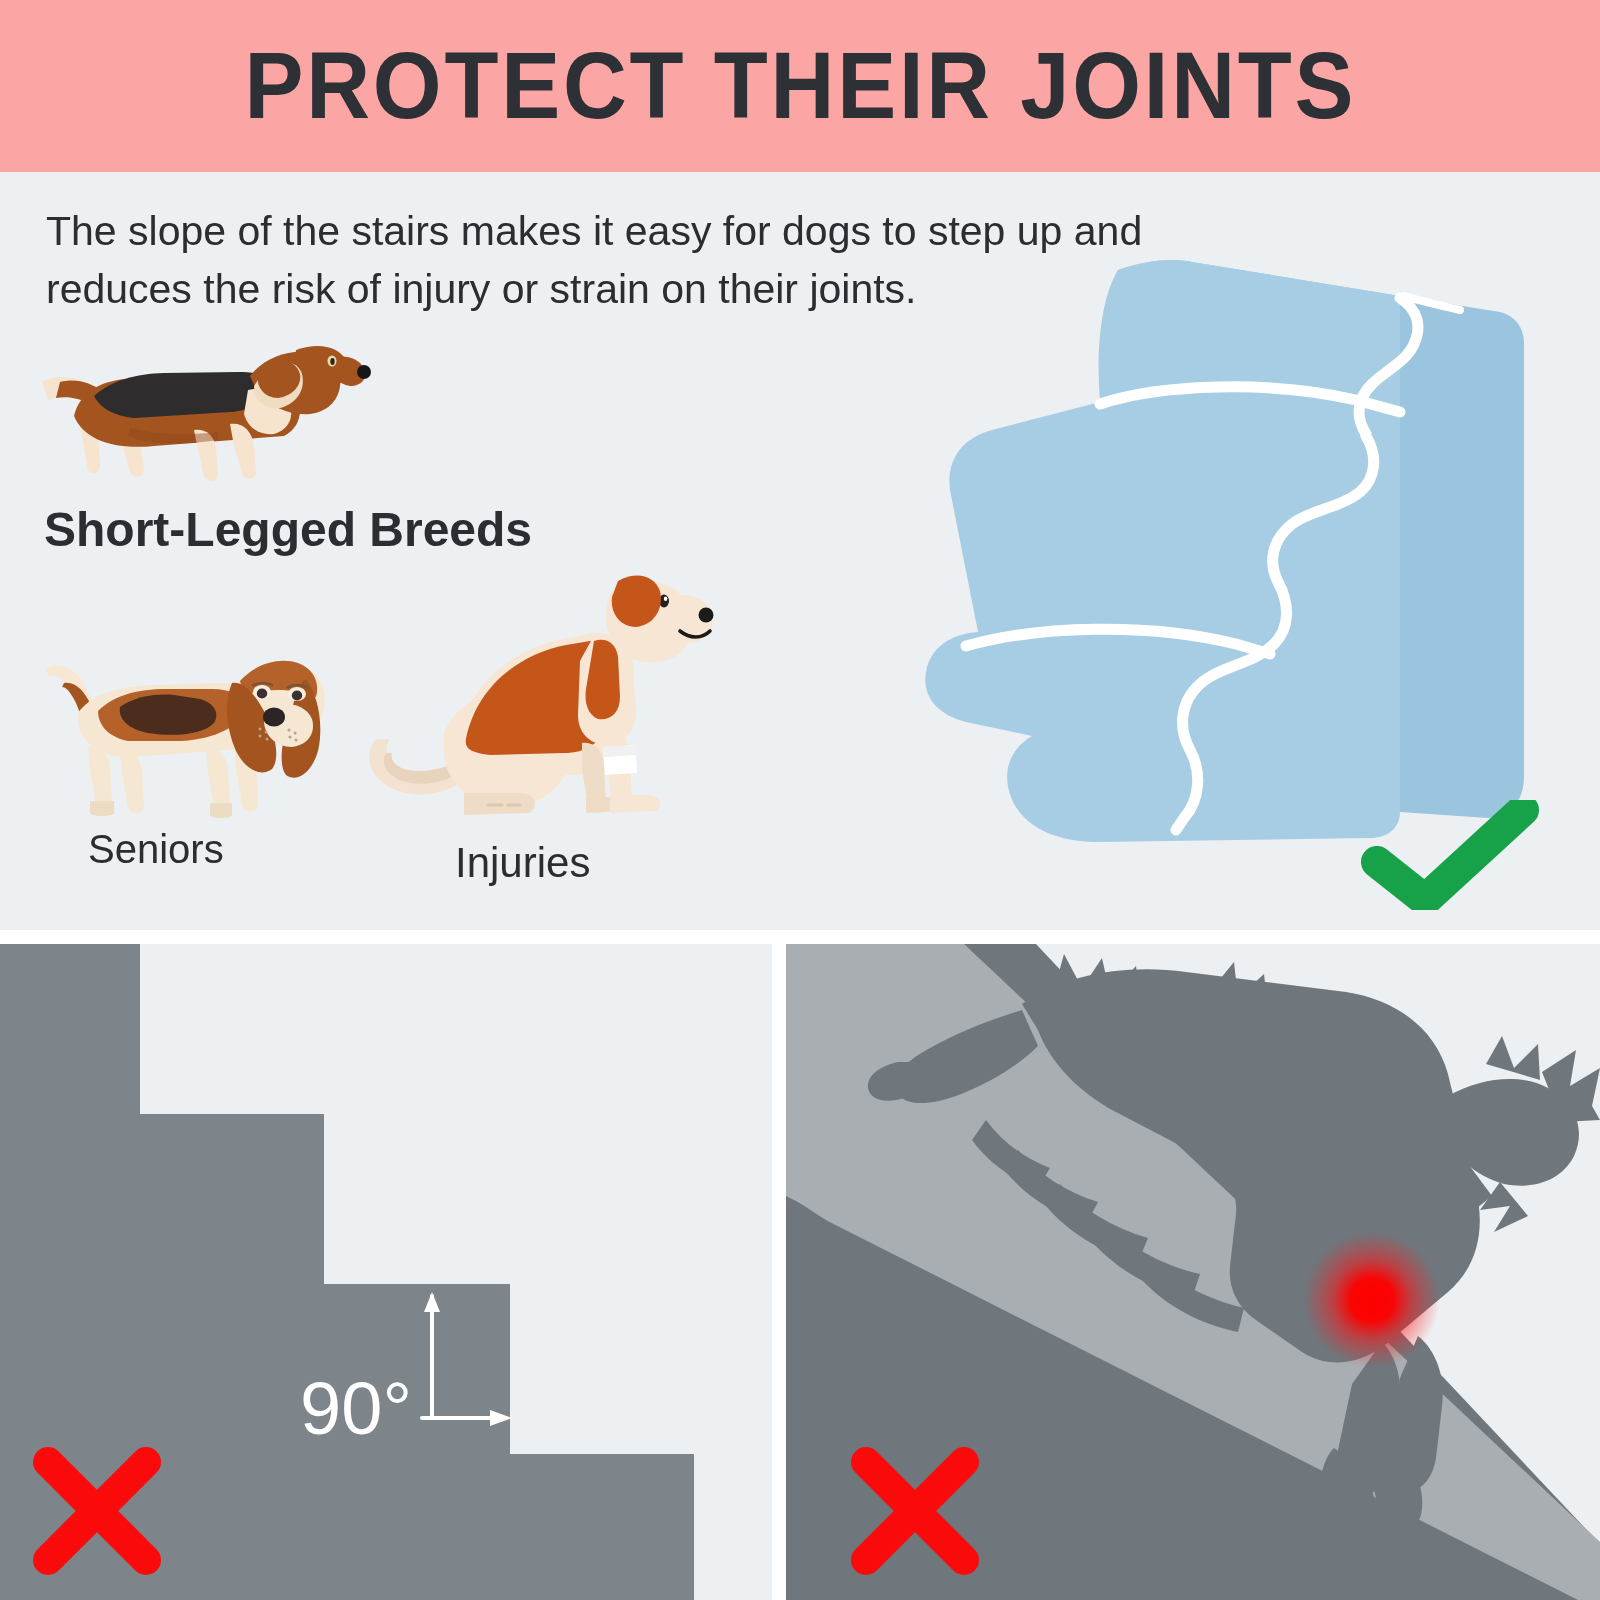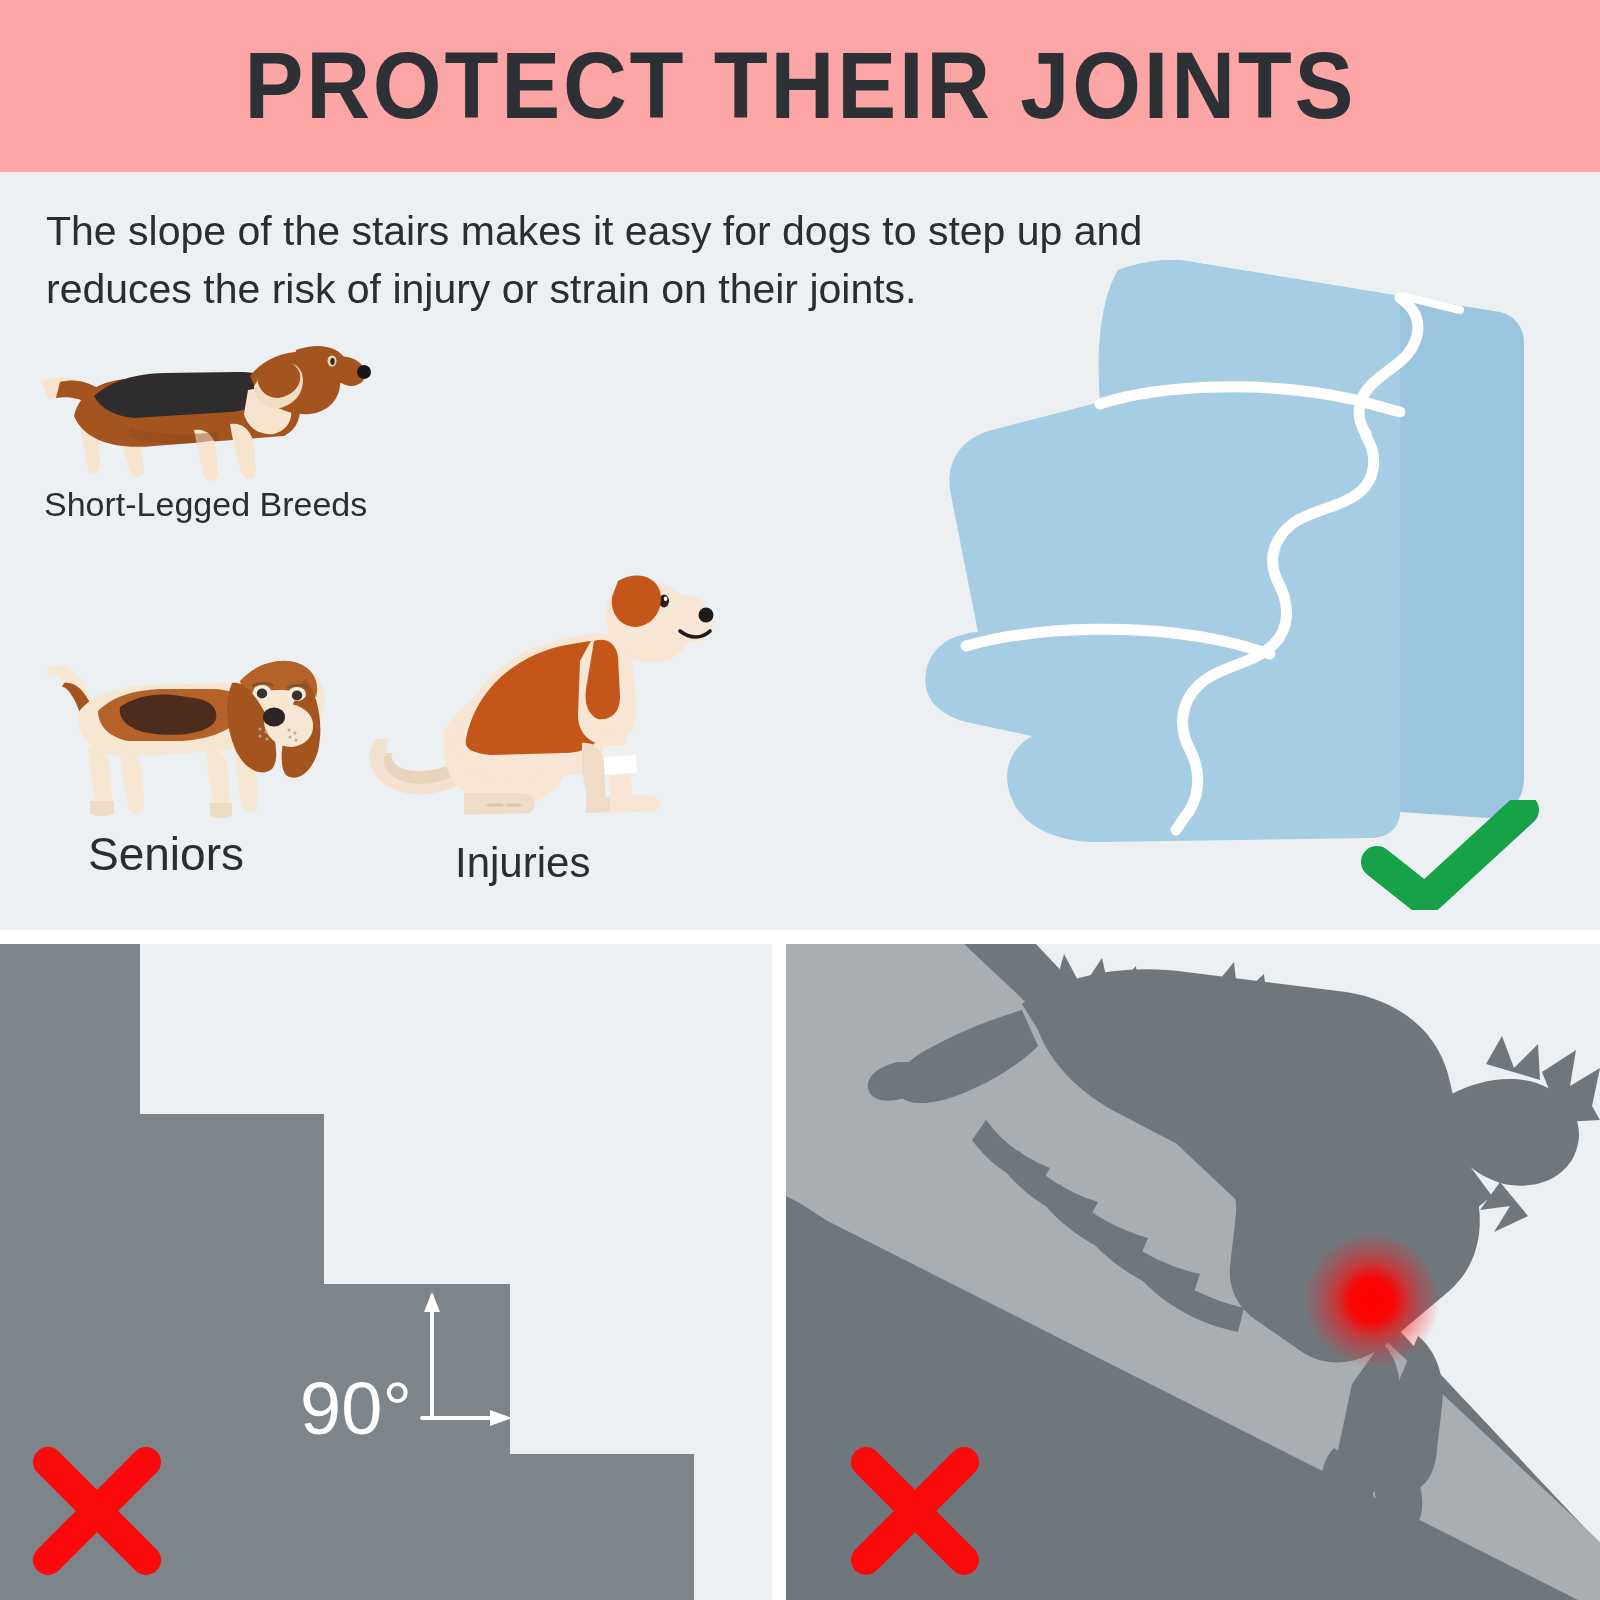--- a/index.html
+++ b/index.html
@@ -34,22 +34,22 @@
   #panel-br    { left:786px;top:944px;  width:814px;  height:656px; }
 
   
   #intro-text{
     position:absolute; left:46px; top:30px; width:1105px;
     font-size:41px; line-height:1.42; color:#2a2d31; font-weight:400;
   }
 
   
   .dog-label{ position:absolute; color:#2a2d31; white-space:nowrap; }
-  #label-short{ left:44px;  top:313px; font-size:34px; font-weight:400; }
-  #label-seniors{ left:88px; top:655px; font-size:46px; font-weight:400; }
+  #label-short{ left:44px;  top:330px; font-size:48px; font-weight:700; }
+  #label-seniors{ left:88px; top:655px; font-size:40px; font-weight:400; }
   #label-injuries{ left:455px; top:655px; font-size:42px; font-weight:400;margin-top:12px; }
 
   
   .art{ position:absolute; }
   #art-dachshund{ left:34px;  top:152px; width:350px; height:160px; }
   #art-basset   { left:34px;  top:455px; width:310px; height:195px; }
   #art-injured  { left:360px; top:375px; width:370px; height:280px; }
   #art-stairs   { left:800px; top:80px;  width:740px; height:600px; }
   #art-check    { left:1355px;top:628px; width:190px; height:110px; }
 

